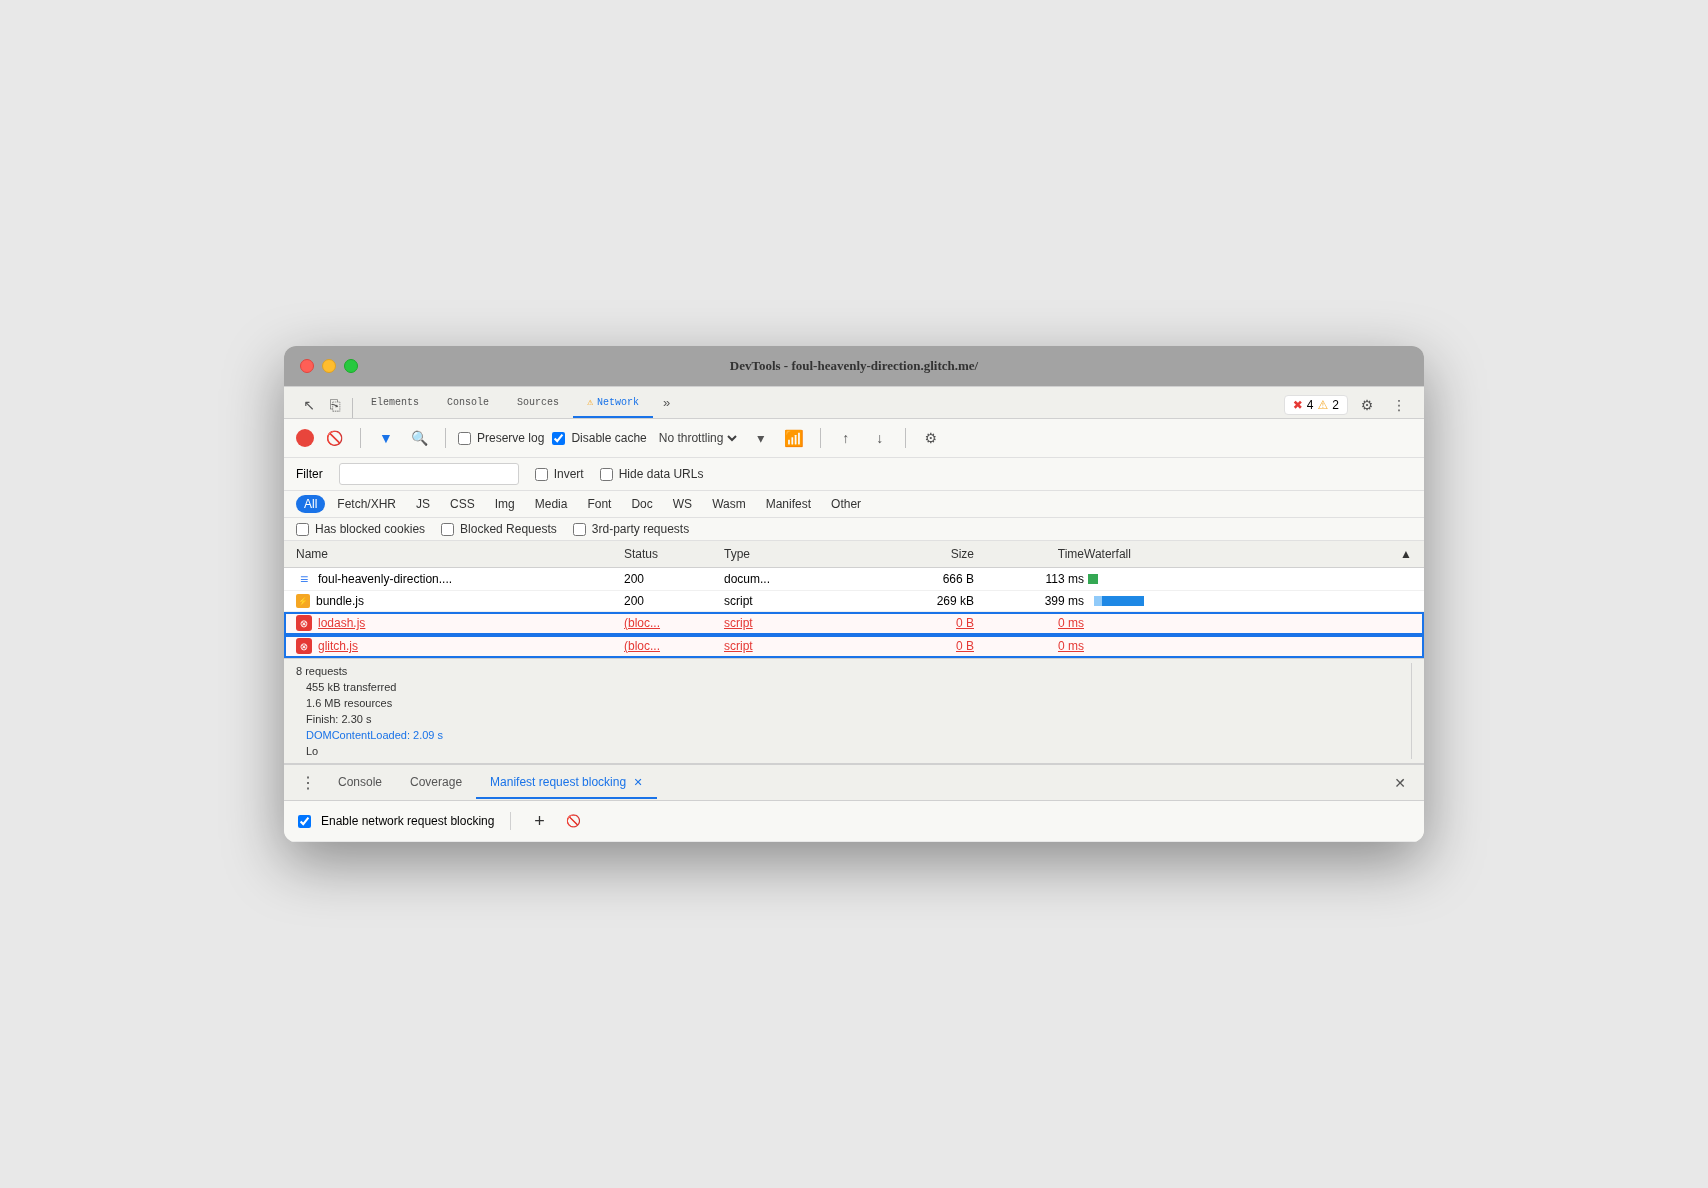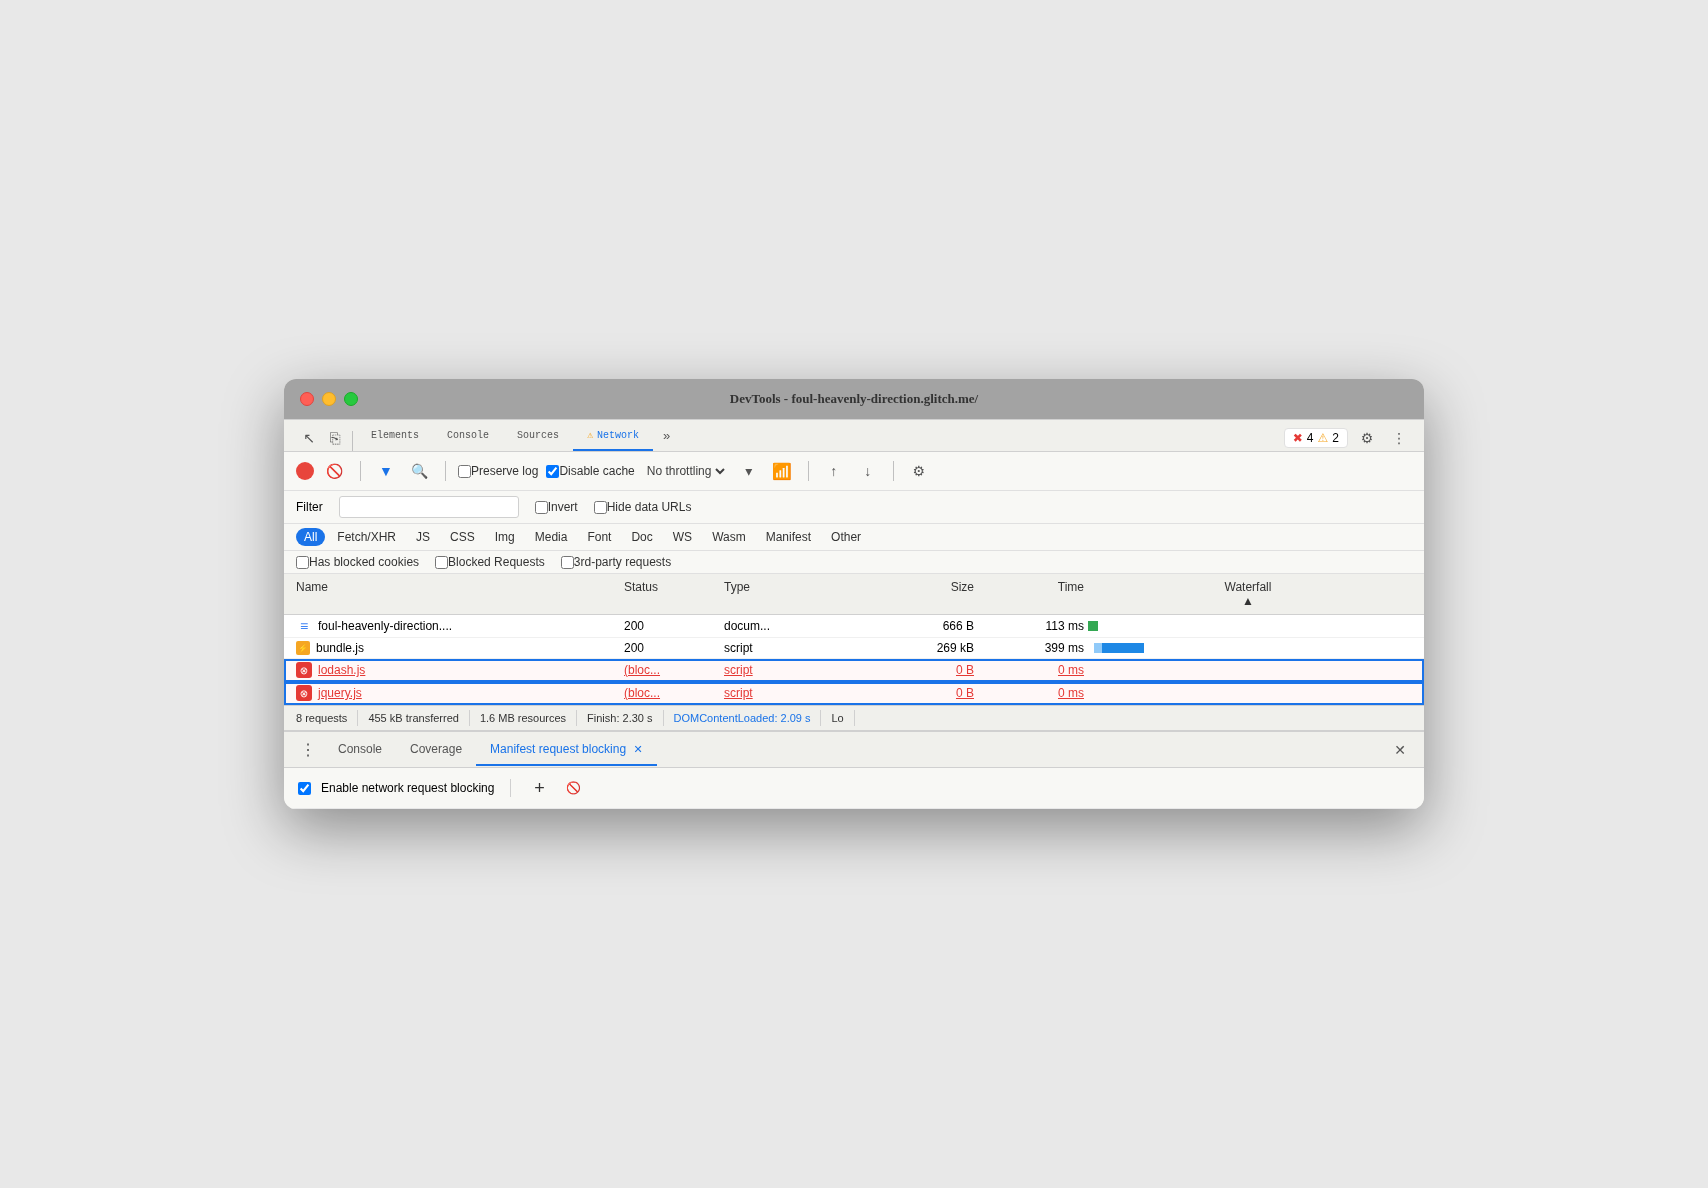--- a/index.html
+++ b/index.html
@@ -124,20 +124,21 @@
     .record-btn {
       width: 18px;
       height: 18px;
       background: #e8453c;
       border-radius: 50%;
       cursor: pointer;
     }
     .checkbox-label {
       display: flex;
       align-items: center;
+      gap: 6px;
       font-size: 12px;
       color: #333;
       cursor: pointer;
     }
     .checkbox-label input { cursor: pointer; }
     .filter-row {
       background: #f8f8f5;
       border-bottom: 1px solid #e0e0e0;
       padding: 5px 12px;
       display: flex;
@@ -275,20 +276,21 @@
       display: inline-block;
     }
     .status-bar {
       background: #f0f0ec;
       border-top: 1px solid #d0d0d0;
       padding: 4px 12px;
       font-size: 11px;
       color: #333;
       display: flex;
       gap: 0;
+      flex-direction: column;
     }
     .status-item {
       padding: 2px 10px;
       border-right: 1px solid #d0d0d0;
     }
     .status-item:first-child { padding-left: 0; }
     .status-item.dom-loaded {
       color: #1a73e8;
       font-weight: 500;
     }
@@ -496,21 +498,21 @@
       <span>3rd-party requests</span>
     </label>
   </div>
 
   <div class="table-header">
     <div>Name</div>
     <div>Status</div>
     <div>Type</div>
     <div style="text-align:right;">Size</div>
     <div style="text-align:right;">Time</div>
-    <div style="display:flex;align-items:center;justify-content:space-between;flex-direction:column;">
+    <div style="display:flex;justify-content:space-between;">
       <span>Waterfall</span>
       <span>▲</span>
     </div>
   </div>
 
   <div class="table-body">
 
     <div class="table-row">
       <div class="row-name">
         <div class="file-icon doc-icon">≡</div>
@@ -554,21 +556,21 @@
       <div class="blocked-text">(bloc...</div>
       <div class="blocked-text">script</div>
       <div class="size-col blocked-text">0 B</div>
       <div class="time-col blocked-text">0 ms</div>
       <div></div>
     </div>
 
     <div class="table-row blocked">
       <div class="row-name">
         <div class="blocked-icon">⊗</div>
-        <span class="blocked-text">jquery.js</span>
+        <span class="blocked-text">glitch.js</span>
       </div>
       <div class="blocked-text">(bloc...</div>
       <div class="blocked-text">script</div>
       <div class="size-col blocked-text">0 B</div>
       <div class="time-col blocked-text">0 ms</div>
       <div></div>
     </div>
   </div>
 
   <div class="status-bar">

